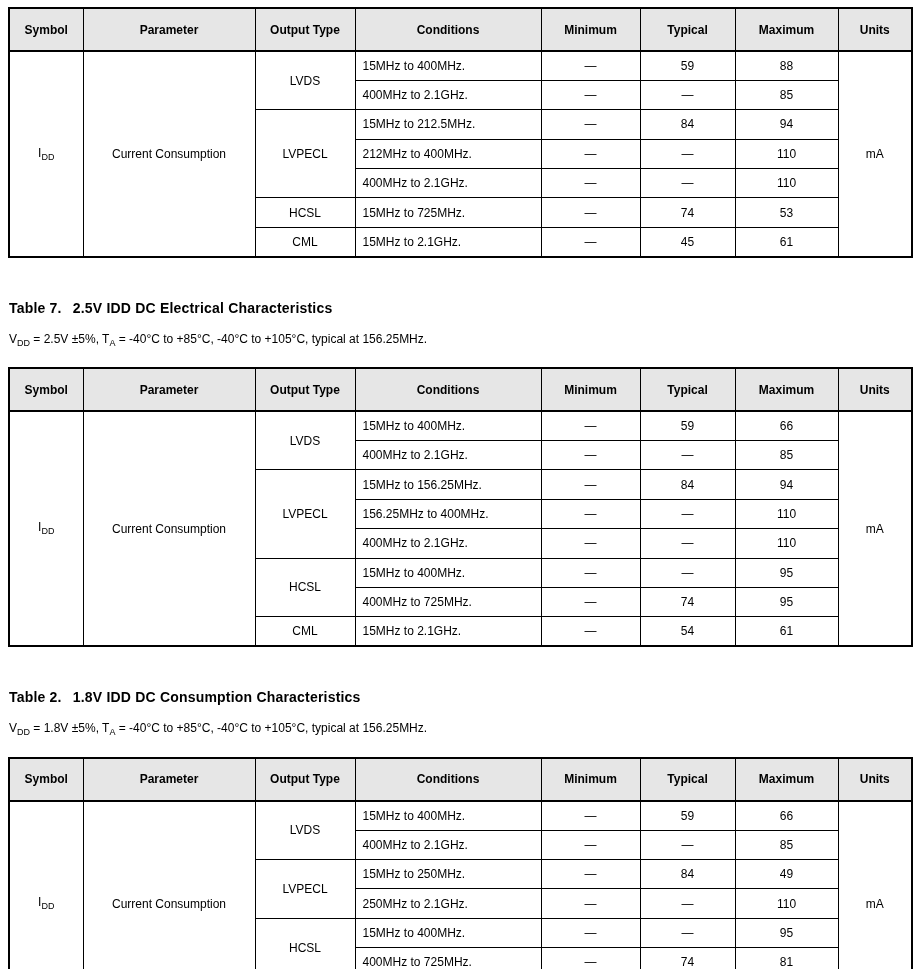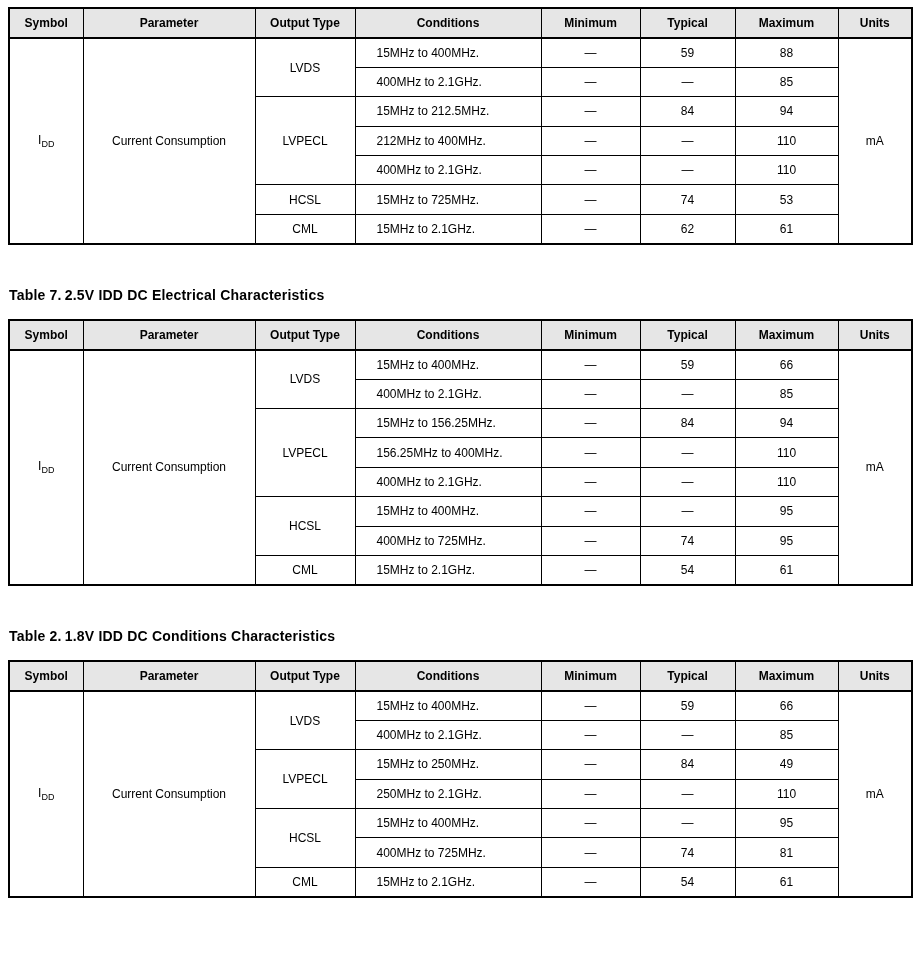--- a/index.html
+++ b/index.html
@@ -14,56 +14,56 @@
     padding: 7px 0 0 8px;
     overflow: hidden;
   }
   .tbl-caption {
     margin: 42px 0 0 1px;
     font-size: 14px;
     font-weight: bold;
     line-height: 16px;
     letter-spacing: 0.2px;
   }
-  .cap-title { margin-left: 3px; }
+  .cap-title { margin-left: 11px; }
   .tbl-subtitle {
     margin: 16px 0 0 1px;
     font-size: 12px;
     line-height: 15px;
   }
   .tbl-subtitle sub { font-size: 9px; }
   .data-table {
     border-collapse: collapse;
     table-layout: fixed;
     margin-top: 16px;
     border: 2px solid #000000;
   }
   .data-table.first { margin-top: 0; }
   .data-table th {
     background: #e6e6e6;
     border: 1px solid #000000;
     border-bottom: 2px solid #000000;
     font-size: 12px;
     font-weight: bold;
-    height: 30px;
+    height: 43px;
     padding: 0 2px;
     text-align: center;
     vertical-align: middle;
   }
   .data-table td {
     border: 1px solid #000000;
     font-size: 12px;
     text-align: center;
     vertical-align: middle;
     height: 29.4px;
     padding: 0 2px;
   }
   .data-table td.cond {
     text-align: left;
-    padding: 0 4px 0 21px;
+    padding: 0 4px 0 7px;
   }
   .data-table td sub, .data-table th sub { font-size: 9px; }
 </style>
 </head>
 <body>
 
 <div class="page">
   <div id="tables-root">
       <section class="table-block">
         <table class="data-table first">
@@ -129,28 +129,29 @@
               <td rowspan="1">HCSL</td>
               <td class="cond">15MHz to 725MHz.</td>
               <td>—</td>
               <td>74</td>
               <td>53</td>
             </tr>
             <tr>
               <td rowspan="1">CML</td>
               <td class="cond">15MHz to 2.1GHz.</td>
               <td>—</td>
-              <td>62</td>
+              <td>45</td>
               <td>61</td>
             </tr>
           </tbody>
         </table>
       </section>
       <section class="table-block">
         <h2 class="tbl-caption"><span class="cap-label">Table 7.</span><span class="cap-title">2.5V IDD DC Electrical Characteristics</span></h2>
+        <p class="tbl-subtitle">V<sub>DD</sub> = 2.5V ±5%, T<sub>A</sub> = -40°C to +85°C, -40°C to +105°C, typical at 156.25MHz.</p>
         <table class="data-table">
           <colgroup>
             <col style="width: 74px;">
             <col style="width: 172px;">
             <col style="width: 100px;">
             <col style="width: 186px;">
             <col style="width: 99px;">
             <col style="width: 95px;">
             <col style="width: 103px;">
             <col style="width: 74px;">
@@ -220,21 +221,22 @@
               <td rowspan="1">CML</td>
               <td class="cond">15MHz to 2.1GHz.</td>
               <td>—</td>
               <td>54</td>
               <td>61</td>
             </tr>
           </tbody>
         </table>
       </section>
       <section class="table-block">
-        <h2 class="tbl-caption"><span class="cap-label">Table 2.</span><span class="cap-title">1.8V IDD DC Conditions Characteristics</span></h2>
+        <h2 class="tbl-caption"><span class="cap-label">Table 2.</span><span class="cap-title">1.8V IDD DC Consumption Characteristics</span></h2>
+        <p class="tbl-subtitle">V<sub>DD</sub> = 1.8V ±5%, T<sub>A</sub> = -40°C to +85°C, -40°C to +105°C, typical at 156.25MHz.</p>
         <table class="data-table">
           <colgroup>
             <col style="width: 74px;">
             <col style="width: 172px;">
             <col style="width: 100px;">
             <col style="width: 186px;">
             <col style="width: 99px;">
             <col style="width: 95px;">
             <col style="width: 103px;">
             <col style="width: 74px;">

